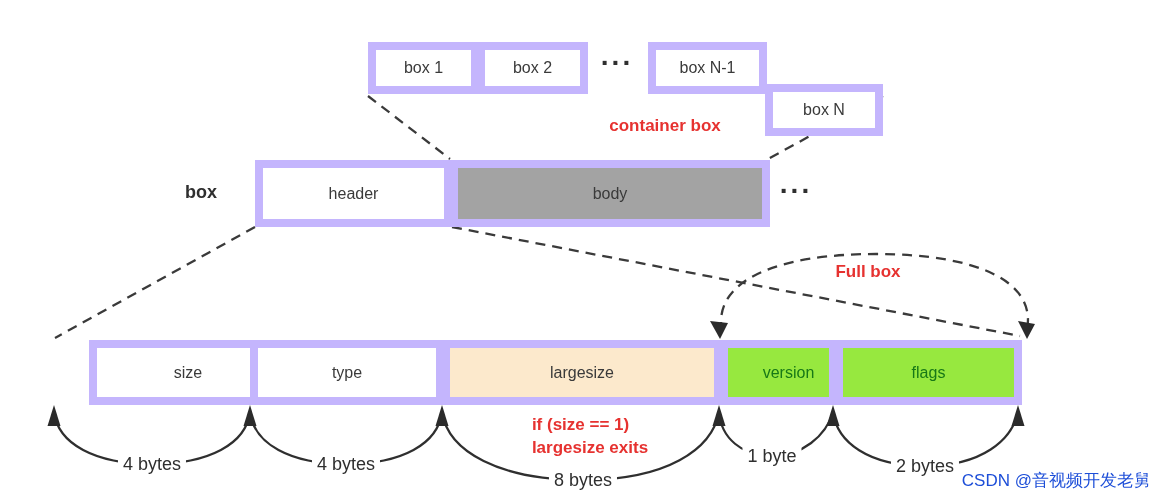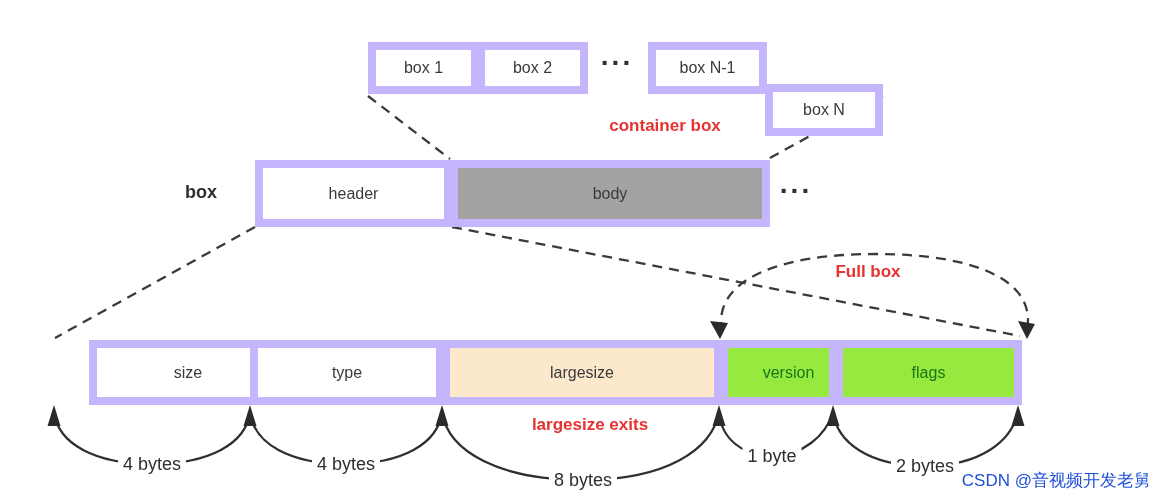--- a/index.html
+++ b/index.html
@@ -72,20 +72,21 @@
 
   <div class="lbl red center bytes" style="left:868px;top:261px;padding:0 3px;">Full box</div>
 
   <div class="bx" style="left:54px;top:340px;width:198px;height:65px;margin-left:35px;">size</div>
   <div class="bx" style="left:250px;top:340px;width:194px;height:65px;">type</div>
   <div class="bx peach" style="left:442px;top:340px;width:280px;height:65px;text-align:center;">largesize</div>
   <div class="bx green" style="left:720px;top:340px;width:117px;height:65px;padding-left:20px;">version</div>
   <div class="bx green" style="left:835px;top:340px;width:187px;height:65px;">flags</div>
 
   <div class="red center" style="position:absolute;left:590px;top:413px;line-height:23px;">
+    <div>if (size == 1)</div>
     <div>largesize exits</div>
   </div>
 
   <div class="lbl bytes center" style="left:152px;top:453px;">4 bytes</div>
   <div class="lbl bytes center" style="left:346px;top:453px;">4 bytes</div>
   <div class="lbl bytes center" style="left:583px;top:469px;">8 bytes</div>
   <div class="lbl bytes center" style="left:772px;top:445px;">1 byte</div>
   <div class="lbl bytes center" style="left:925px;top:455px;">2 bytes</div>
 
   <div class="wm" style="right:6px;top:469px;">CSDN @音视频开发老舅</div>

